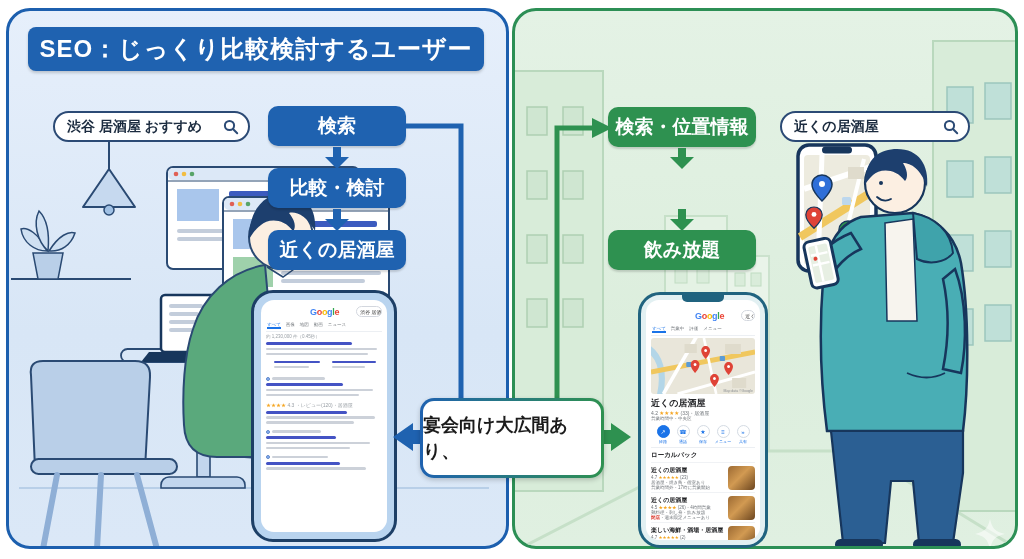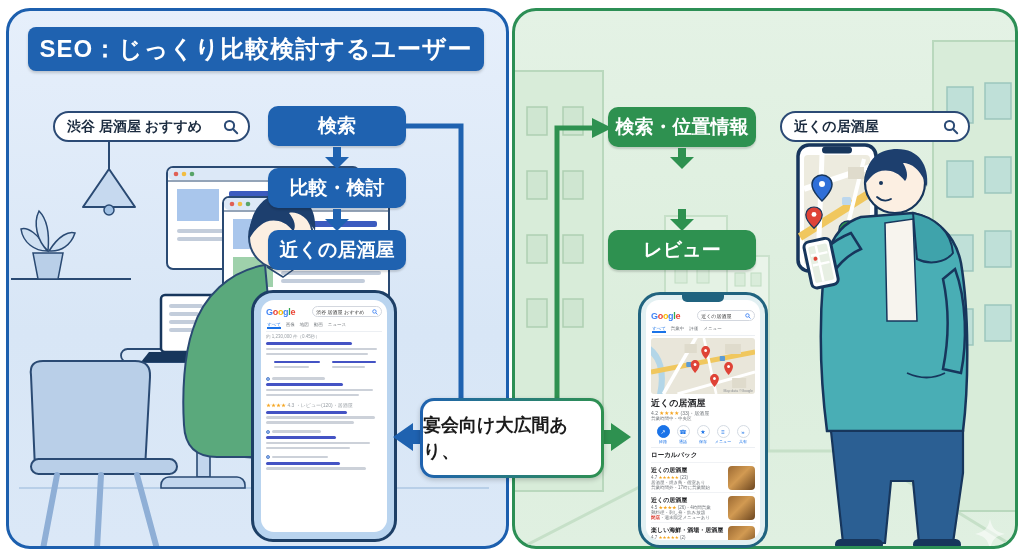--- a/index.html
+++ b/index.html
@@ -28,21 +28,21 @@
   .flow-green{background:#2e9150;left:608px;width:148px;height:40px;}
 
   
   .phone{position:absolute;border-radius:22px;z-index:7;}
   #phone-left{left:251px;top:290px;width:146px;height:252px;background:#b9d4ef;border:3px solid #1d3f66;padding:7px;}
   #phone-right{left:638px;top:292px;width:130px;height:256px;background:#e2f0f2;border:3px solid #20637f;padding:5px;}
   .screen{position:relative;width:100%;height:100%;background:#fff;border-radius:13px;overflow:hidden;padding:4px 5px;}
   .notch{position:absolute;top:0;left:50%;transform:translateX(-50%);width:42px;height:7px;background:#20637f;border-radius:0 0 5px 5px;z-index:3;}
 
   
-  .g-head{display:flex;align-items:center;gap:17px;height:15px;}
+  .g-head{display:flex;align-items:center;gap:17px;height:15px;margin-left:44px;}
   .g-logo{font-size:9px;font-weight:bold;letter-spacing:-.3px;}
   .g-search{flex:1;display:flex;align-items:center;justify-content:space-between;border:1px solid #d3d7de;border-radius:6px;height:11px;padding:0 3px;font-size:5px;color:#333;white-space:nowrap;overflow:hidden;}
   .g-tabs{display:flex;gap:5px;font-size:4.5px;color:#70757a;border-bottom:1px solid #eceff3;padding:3px 1px 2px;white-space:nowrap;}
   .g-tabs .on{color:#1a73e8;border-bottom:2px solid #1a73e8;}
   .g-count{font-size:4.5px;color:#9aa0a6;margin:2px 0 3px;}
   .bar{height:3px;border-radius:2px;margin:2.5px 0;}
   .b-blue{background:#4453c4;}
   .b-gray{background:#ccd1d9;height:2.5px;}
   .res{margin-bottom:6px;}
   .fav-row{display:flex;align-items:center;gap:2px;margin-bottom:1px;}
@@ -294,21 +294,21 @@
   <div class="flow-box flow-blue abs ui-layer" style="top:168px">
       <span>比較・検討</span>
     </div>
   <div class="flow-box flow-blue abs ui-layer" style="top:230px">
       <span>近くの居酒屋</span>
     </div>
   <div class="flow-box flow-green abs ui-layer" style="top:107px">
       <span>検索・位置情報</span>
     </div>
   <div class="flow-box flow-green abs ui-layer" style="top:230px">
-      <span>レビュー</span>
+      <span>飲み放題</span>
     </div>
 
   <div class="phone" id="phone-left">
     <div class="screen">
       <div class="g-head">
         <span class="g-logo"><span style="color: rgb(66, 133, 244);">G</span><span style="color: rgb(234, 67, 53);">o</span><span style="color: rgb(251, 188, 5);">o</span><span style="color: rgb(66, 133, 244);">g</span><span style="color: rgb(52, 168, 83);">l</span><span style="color: rgb(234, 67, 53);">e</span></span>
         <div class="g-search">
           <span>渋谷 居酒屋 おすすめ</span>
           <svg width="6" height="6" viewBox="0 0 16 16">
               <circle cx="6.5" cy="6.5" r="4.6" fill="none" stroke="#4285F4" stroke-width="2.4"></circle>

